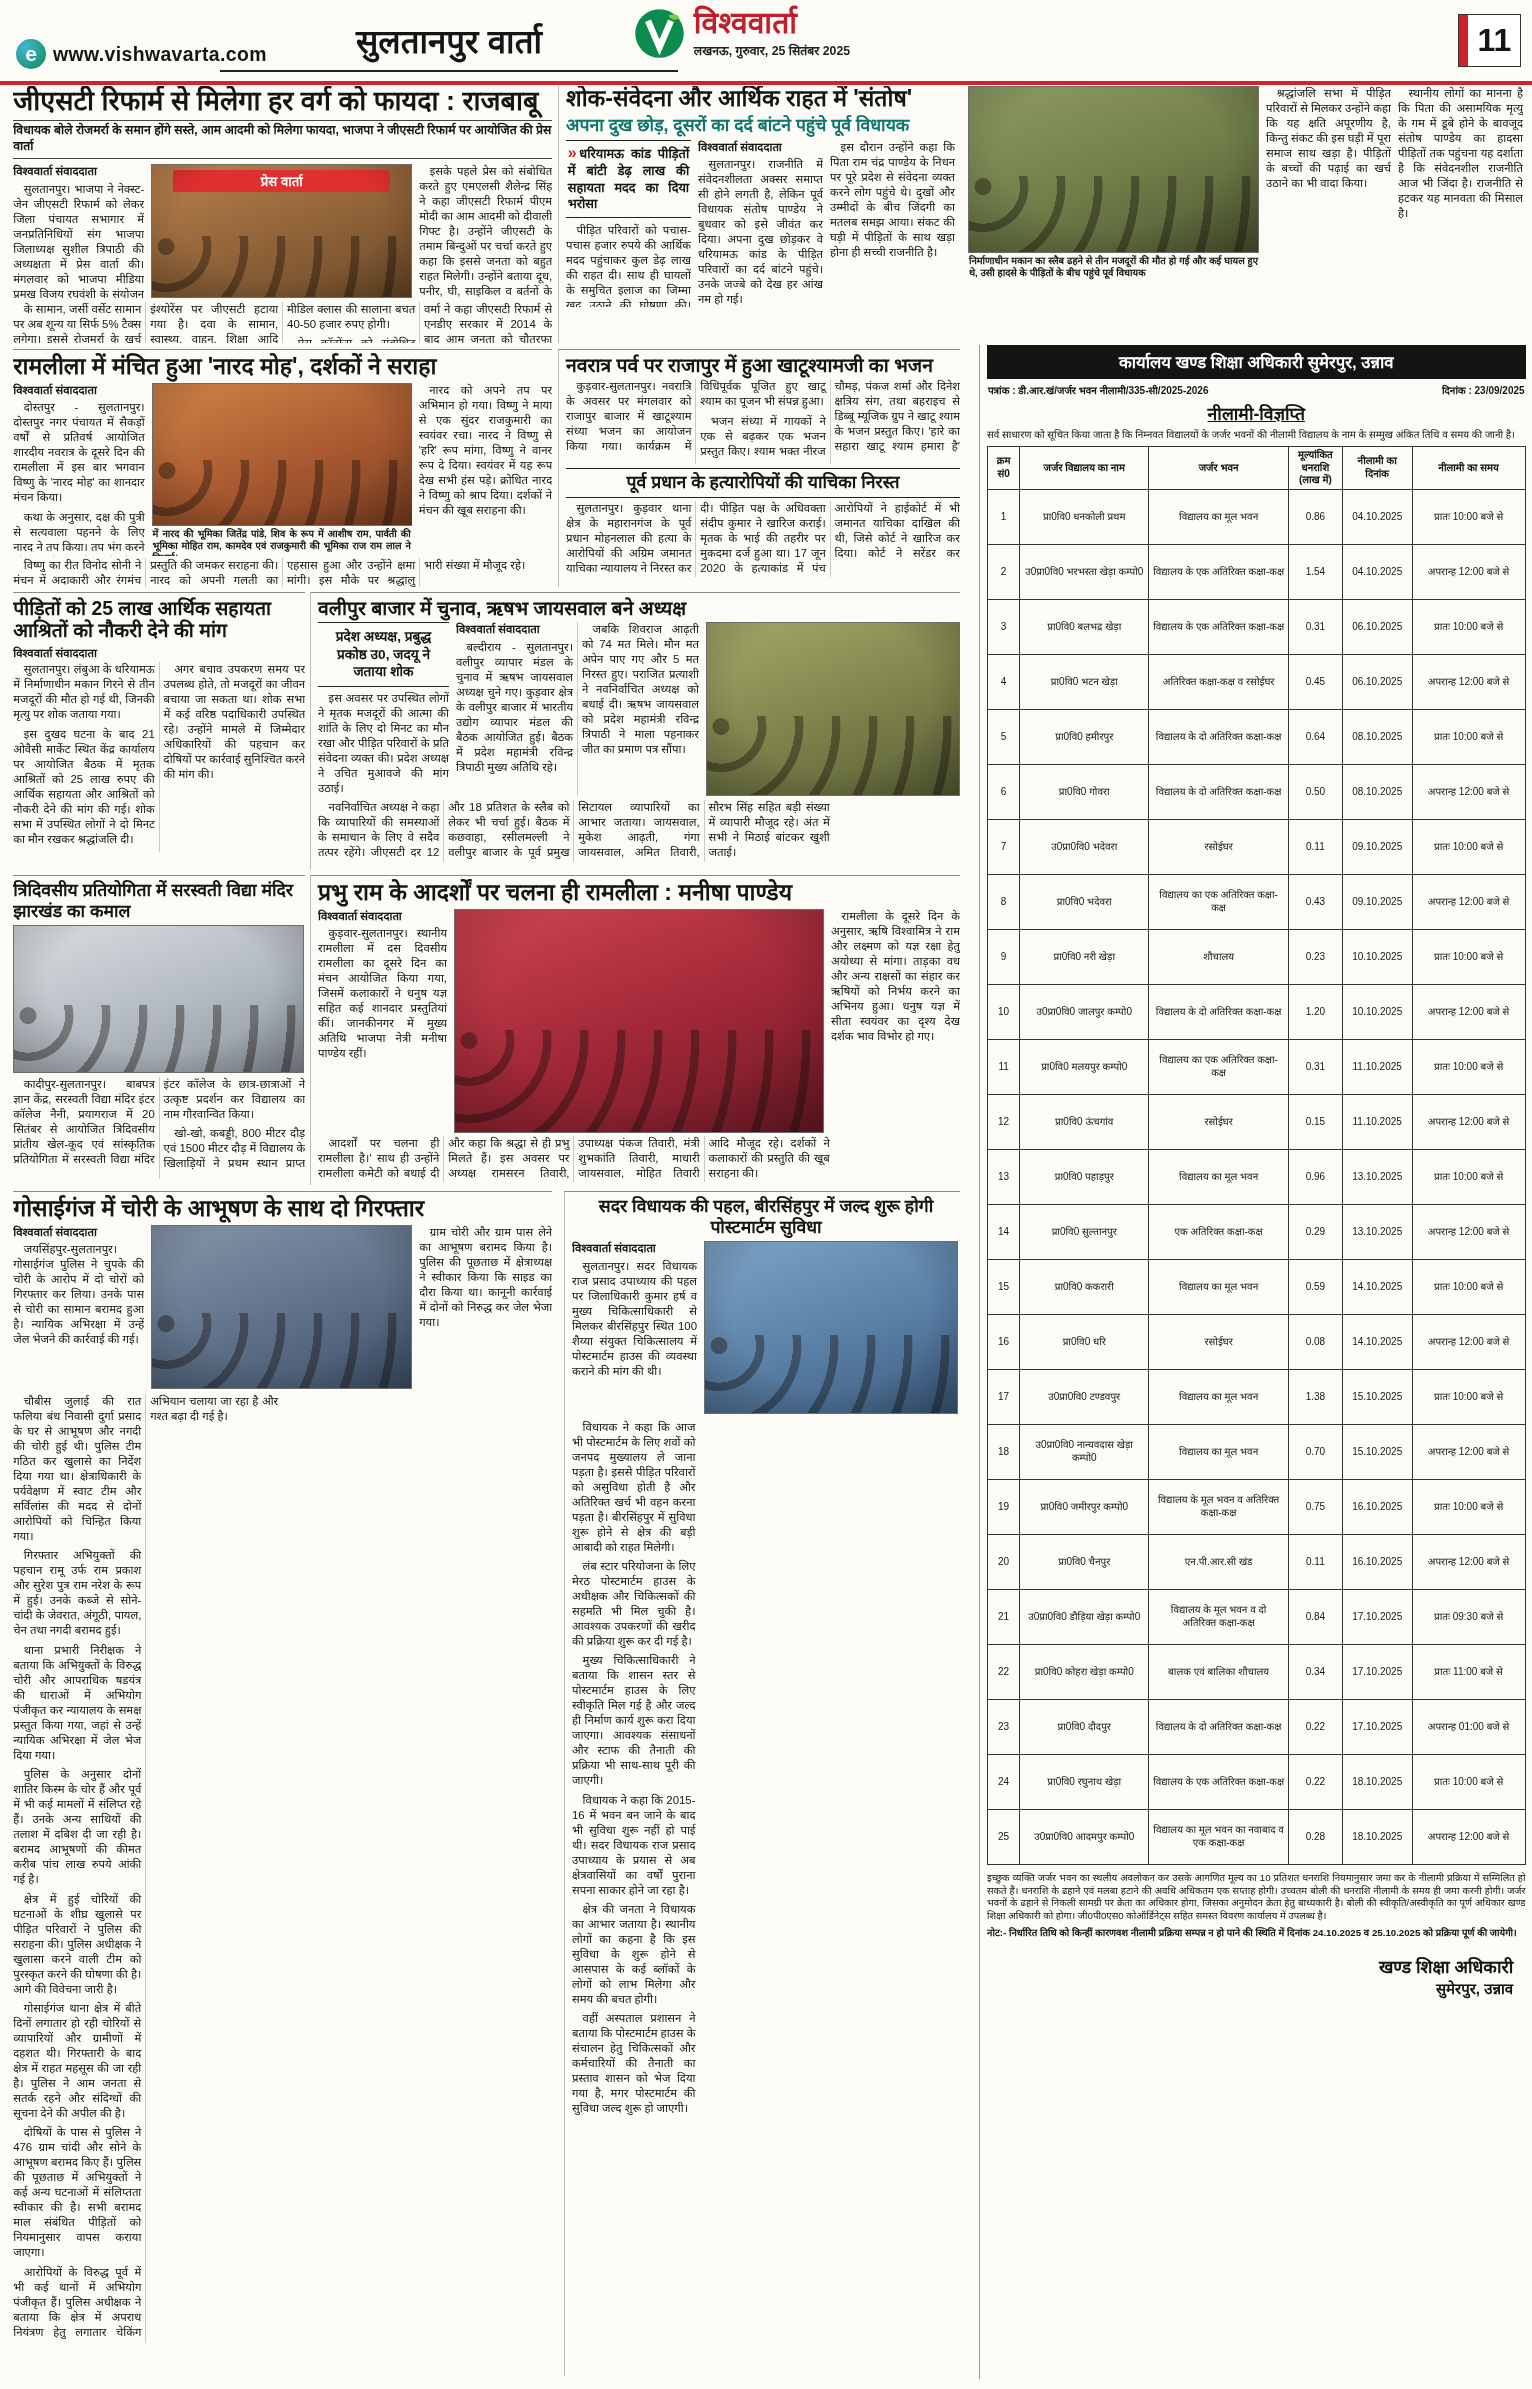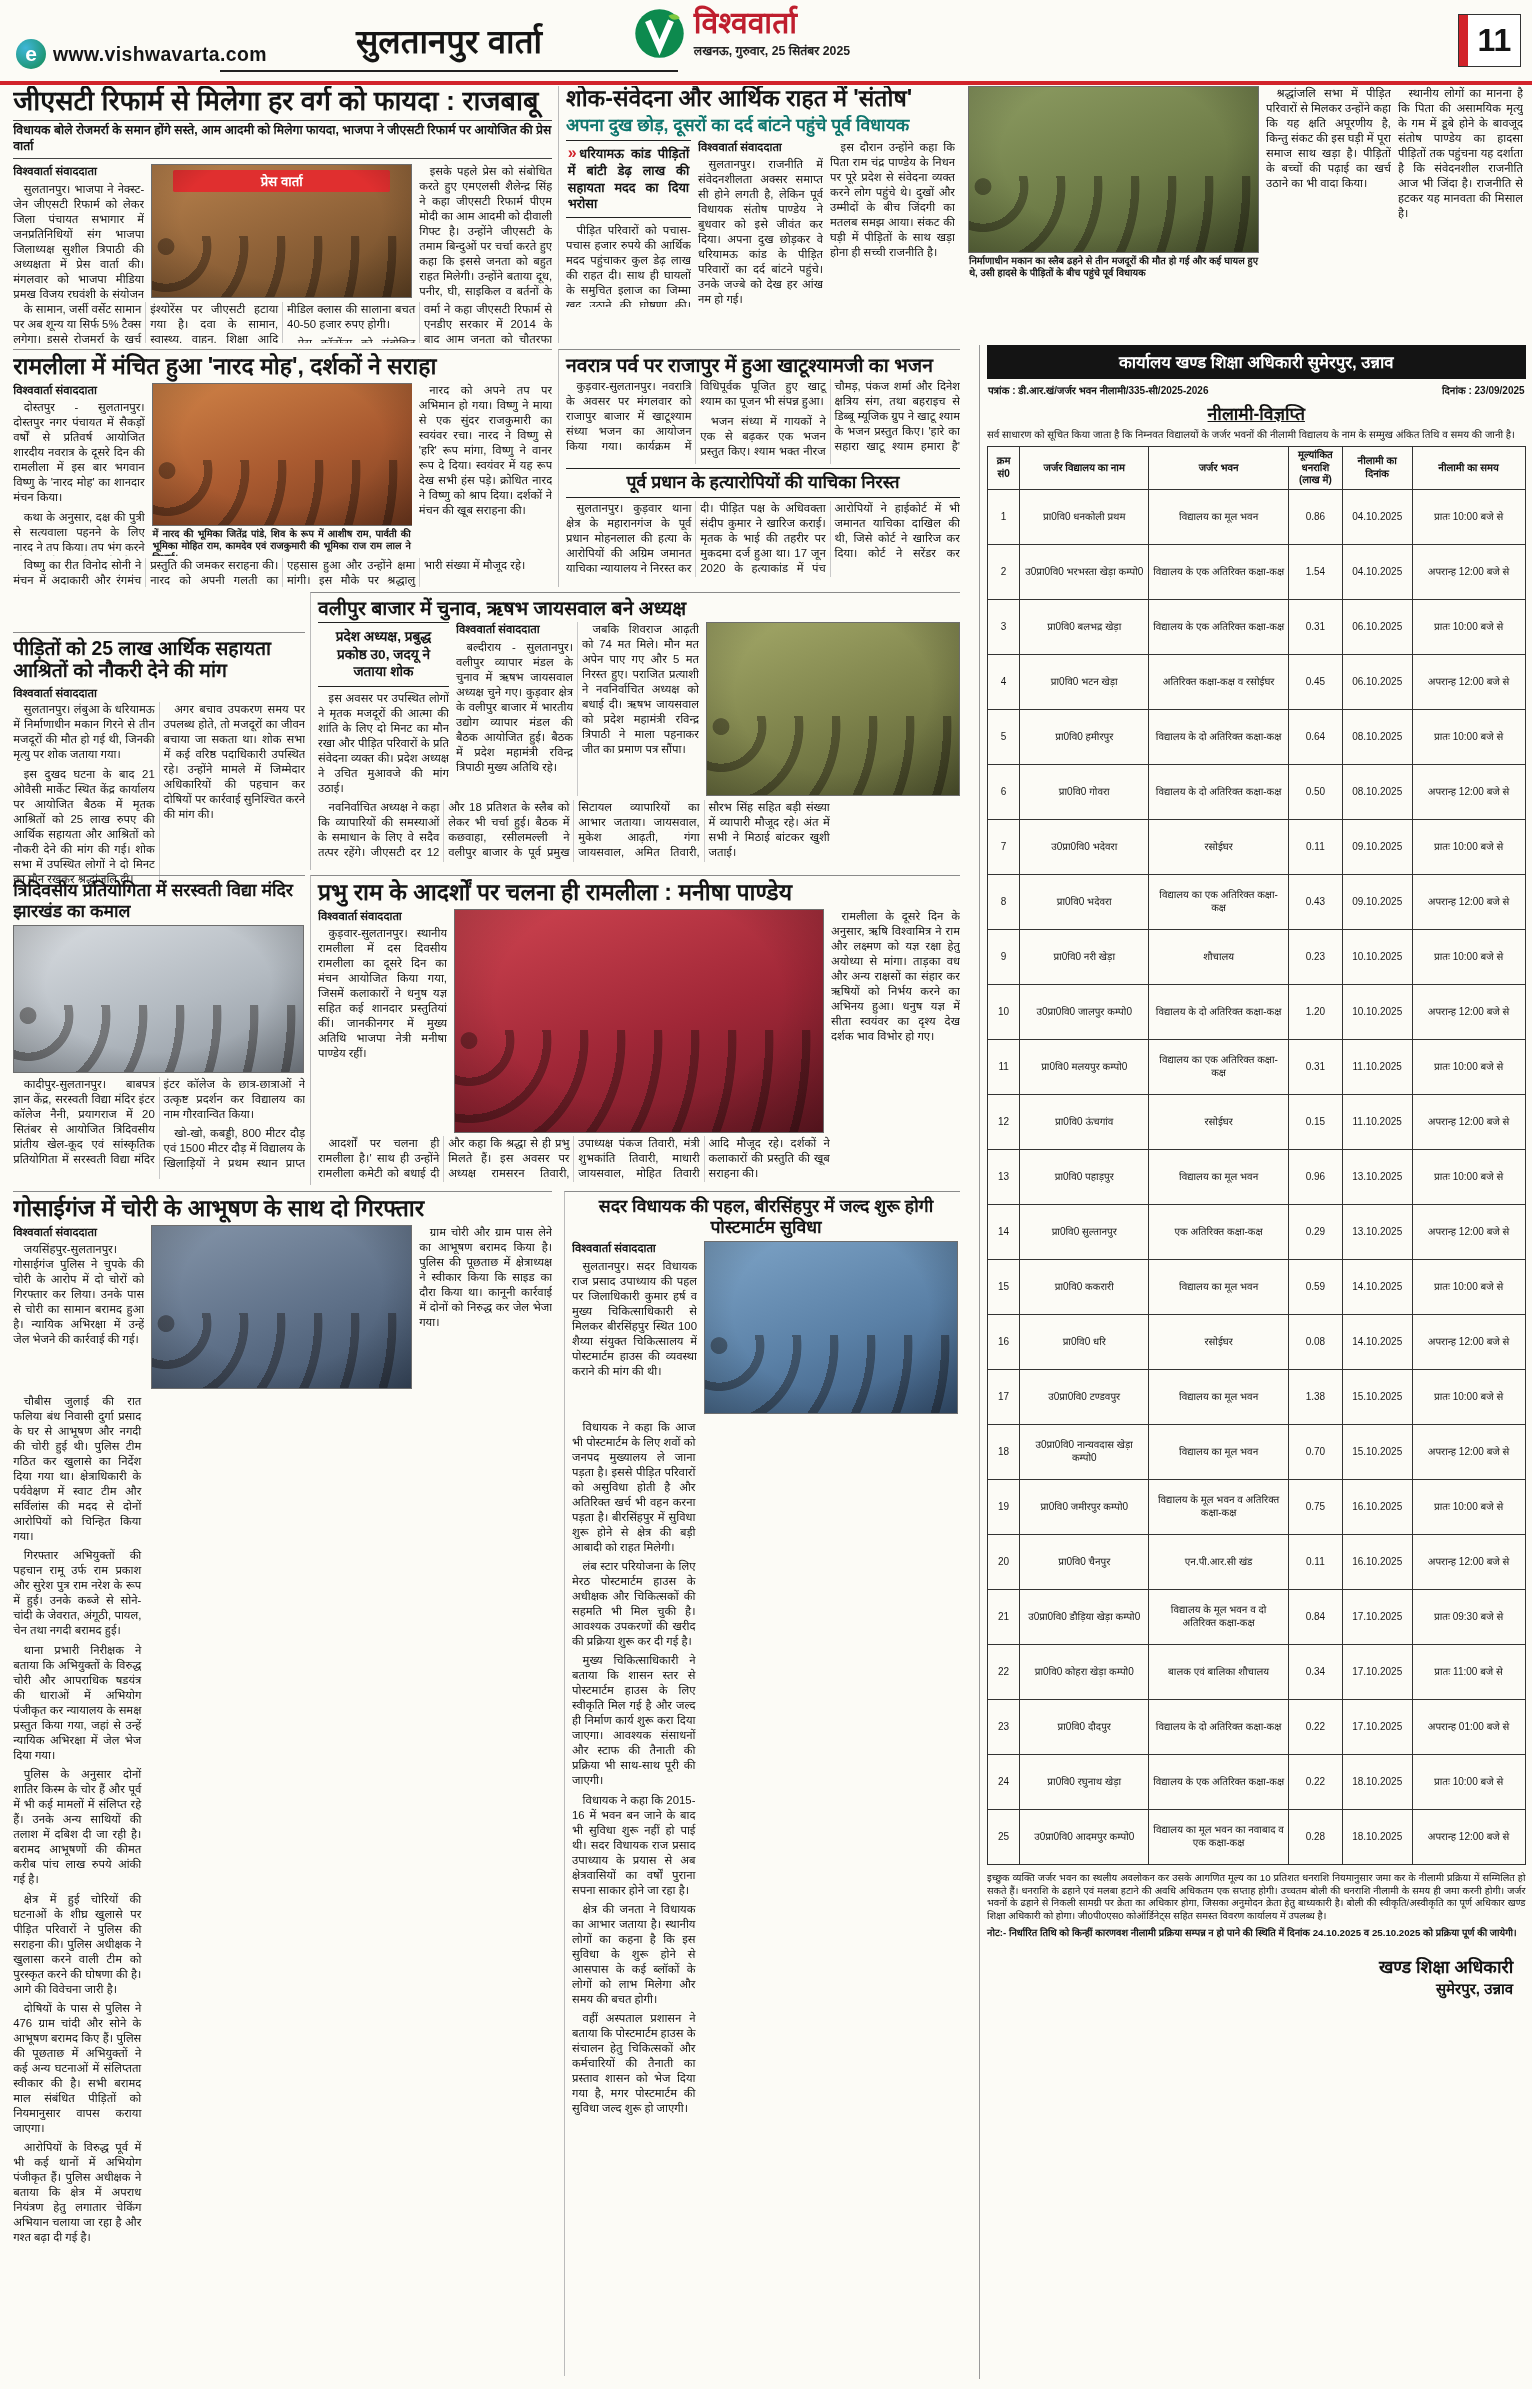--- a/index.html
+++ b/index.html
@@ -82,21 +82,21 @@
   .foot{font-size:9.7px;line-height:12.8px;text-align:justify;margin-top:7px;}
   .note{font-size:9.7px;line-height:12.8px;font-weight:bold;text-align:justify;margin-top:4.4px;}
   .sig{margin-top:14px;text-align:right;padding-right:12.3px;}
   .sig .s1{font-size:17.6px;font-weight:bold;}
   .sig .s2{font-size:15px;font-weight:bold;}
   
   .gst{left:13.2px;top:86px;width:539px;height:257px;}
   .shok{left:558px;top:86px;width:969px;height:257px;border-left:0.9px solid #bbb;padding-left:7px;}
   .ramleela{left:13.2px;top:349px;width:539px;height:238px;}
   .navratra{left:558px;top:349px;width:402px;height:238px;border-left:0.9px solid #bbb;padding-left:7px;}
-  .pidit{left:13.2px;top:592px;width:292px;height:278px;margin-top:40px;}
+  .pidit{left:13.2px;top:592px;width:292px;height:278px;}
   .valipur{left:310px;top:592px;width:650px;height:278px;border-left:0.9px solid #bbb;padding-left:7px;}
   .tridiv{left:13.2px;top:875px;width:292px;height:310px;}
   .prabhuram{left:310px;top:875px;width:650px;height:310px;border-left:0.9px solid #bbb;padding-left:7px;}
   .gosai{left:13.2px;top:1191px;width:539px;height:1185px;}
   .sadar{left:564px;top:1191px;width:396px;height:1185px;border-left:0.9px solid #bbb;padding-left:7px;}
 </style>
 </head>
 <body>
 
 <div class="sheet">
@@ -354,20 +354,21 @@
           </div>
       </div>
     </div>
     <div class="bodytext mc mc4" style="height:949px;margin-top:5.3px;">
 
     <p>चौबीस जुलाई की रात फलिया बंध निवासी दुर्गा प्रसाद के घर से आभूषण और नगदी की चोरी हुई थी। पुलिस टीम गठित कर खुलासे का निर्देश दिया गया था। क्षेत्राधिकारी के पर्यवेक्षण में स्वाट टीम और सर्विलांस की मदद से दोनों आरोपियों को चिन्हित किया गया।</p>
         <p>गिरफ्तार अभियुक्तों की पहचान रामू उर्फ राम प्रकाश और सुरेश पुत्र राम नरेश के रूप में हुई। उनके कब्जे से सोने-चांदी के जेवरात, अंगूठी, पायल, चेन तथा नगदी बरामद हुई।</p>
         <p>थाना प्रभारी निरीक्षक ने बताया कि अभियुक्तों के विरुद्ध चोरी और आपराधिक षडयंत्र की धाराओं में अभियोग पंजीकृत कर न्यायालय के समक्ष प्रस्तुत किया गया, जहां से उन्हें न्यायिक अभिरक्षा में जेल भेज दिया गया।</p>
         <p>पुलिस के अनुसार दोनों शातिर किस्म के चोर हैं और पूर्व में भी कई मामलों में संलिप्त रहे हैं। उनके अन्य साथियों की तलाश में दबिश दी जा रही है। बरामद आभूषणों की कीमत करीब पांच लाख रुपये आंकी गई है।</p>
         <p>क्षेत्र में हुई चोरियों की घटनाओं के शीघ्र खुलासे पर पीड़ित परिवारों ने पुलिस की सराहना की। पुलिस अधीक्षक ने खुलासा करने वाली टीम को पुरस्कृत करने की घोषणा की है। आगे की विवेचना जारी है।</p>
+        <p>गोसाईगंज थाना क्षेत्र में बीते दिनों लगातार हो रही चोरियों से व्यापारियों और ग्रामीणों में दहशत थी। गिरफ्तारी के बाद क्षेत्र में राहत महसूस की जा रही है। पुलिस ने आम जनता से सतर्क रहने और संदिग्धों की सूचना देने की अपील की है।</p>
         <p>दोषियों के पास से पुलिस ने 476 ग्राम चांदी और सोने के आभूषण बरामद किए हैं। पुलिस की पूछताछ में अभियुक्तों ने कई अन्य घटनाओं में संलिप्तता स्वीकार की है। सभी बरामद माल संबंधित पीड़ितों को नियमानुसार वापस कराया जाएगा।</p>
         <p>आरोपियों के विरुद्ध पूर्व में भी कई थानों में अभियोग पंजीकृत हैं। पुलिस अधीक्षक ने बताया कि क्षेत्र में अपराध नियंत्रण हेतु लगातार चेकिंग अभियान चलाया जा रहा है और गश्त बढ़ा दी गई है।</p>
       </div>
   </section>
 
   <section class="art sadar bordered">
     <h2 class="h4">सदर विधायक की पहल, बीरसिंहपुर में जल्द शुरू होगी पोस्टमार्टम सुविधा</h2>
     <div class="row" style="height:173px;">
       <div class="col bodytext" style="width:125px;">
         <div class="byline">विश्ववार्ता संवाददाता</div>

